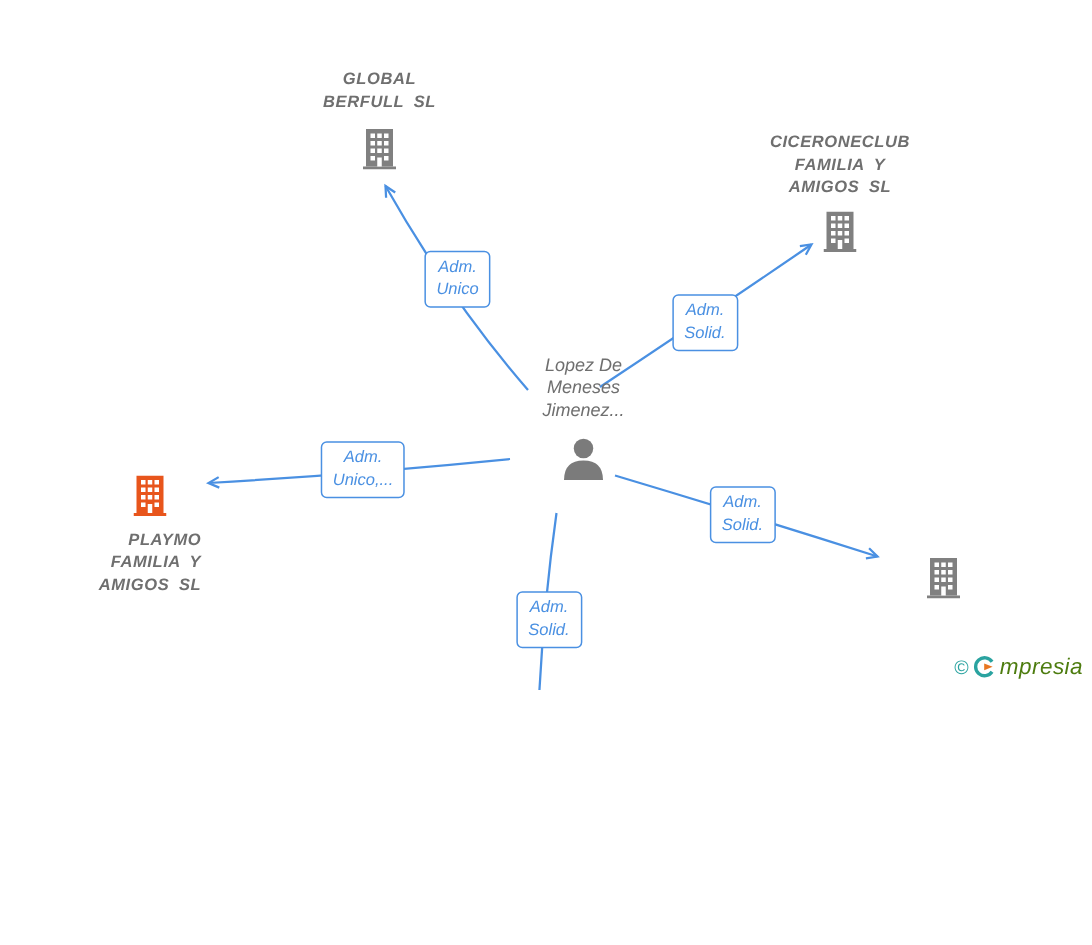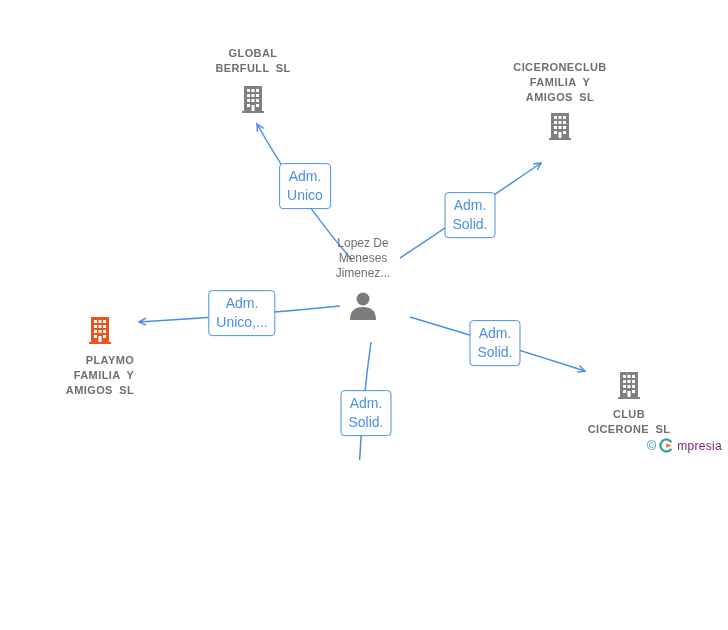--- a/index.html
+++ b/index.html
@@ -3,20 +3,21 @@
 <meta charset="utf-8">
 <style>
   html, body { margin: 0; padding: 0; background: #ffffff; }
   .canvas {
     position: relative;
     width: 728px;
     height: 460px;
     background: #ffffff;
     font-family: "Liberation Sans", "DejaVu Sans", sans-serif;
     overflow: hidden;
+    font-style: italic;
   }
   .edges {
     position: absolute;
     left: 0; top: 0;
     width: 728px; height: 630px;
     z-index: 1;
   }
   .edge {
     fill: none;
     stroke: #4a90e2;
@@ -53,38 +54,38 @@
   .picon { color: #7b7b7b; line-height: 0; }
   .gap-top { margin-top: 10px; }
   .elabel {
     position: absolute;
     transform: translate(-50%, -50%);
     z-index: 3;
     background: #ffffff;
     border: 1px solid #4a90e2;
     border-radius: 4px;
     color: #4a90e2;
-    font-size: 14px;
+    font-size: 11px;
     line-height: 1.35;
     padding: 3px 7px;
     text-align: center;
     white-space: pre-line;
   }
   .watermark {
     position: absolute;
     right: 6px;
     bottom: 7px;
     z-index: 4;
     display: flex;
     align-items: center;
     gap: 3px;
     cursor: pointer;
   }
   .wm-copy { color: #2aa3a0; font-size: 13px; }
-  .wm-brand { color: #701a75; font-size: 12px; letter-spacing: 0.3px; }
+  .wm-brand { color: #4d7c0f; font-size: 15px; letter-spacing: 0.3px; }
 </style>
 </head>
 <body>
 
 <div class="canvas">
 
   <svg class="edges" viewBox="0 0 728 630">
     <defs>
       <marker id="arrow" markerWidth="10" markerHeight="10" refX="8" refY="4.5" orient="auto" markerUnits="userSpaceOnUse">
         <path d="M1,1 L8,4.5 L1,8" fill="none" stroke="#4a90e2" stroke-width="1.5"></path>
@@ -115,21 +116,21 @@
             <rect x="9.5" y="13" width="3" height="3"></rect>
             <rect x="14" y="13" width="3" height="3"></rect>
           <rect x="5" y="18" width="3" height="3"></rect>
             <rect x="14" y="18" width="3" height="3"></rect>
           <rect x="9.5" y="19" width="3" height="6"></rect>
         </g>
       </svg>
     </span>
   </div>
 
-  <div class="node" style="left:495px; top:60px; width:130px;justify-content:flex-end;">
+  <div class="node" style="left:495px; top:88px; width:130px;justify-content:flex-end;">
     <div class="cname">CICERONECLUB
 FAMILIA Y
 AMIGOS SL</div>
     <span class="bicon" style="margin-top:8px;">
       <svg width="22" height="27" viewBox="0 0 22 27">
         <rect x="2" y="0" width="18" height="25" fill="currentColor"></rect>
         <rect x="0" y="25" width="22" height="2" fill="currentColor"></rect>
         <g fill="#ffffff">
           <rect x="5" y="3" width="3" height="3"></rect>
             <rect x="9.5" y="3" width="3" height="3"></rect>
@@ -141,21 +142,21 @@
             <rect x="9.5" y="13" width="3" height="3"></rect>
             <rect x="14" y="13" width="3" height="3"></rect>
           <rect x="5" y="18" width="3" height="3"></rect>
             <rect x="14" y="18" width="3" height="3"></rect>
           <rect x="9.5" y="19" width="3" height="6"></rect>
         </g>
       </svg>
     </span>
   </div>
 
-  <div class="node" style="left:313px; top:236px; width:100px;">
+  <div class="node" style="left:339px; top:236px; width:100px;">
     <div class="pname">Lopez De
 Meneses
 Jimenez...</div>
     <span class="picon" style="margin-top:8px;">
       <svg width="34" height="34" viewBox="0 0 34 34">
         <circle cx="17" cy="10" r="6.5" fill="currentColor"></circle>
         <path d="M4 31 q0 -13 13 -13 q13 0 13 13 z" fill="currentColor"></path>
       </svg>
     </span>
   </div>
@@ -200,22 +201,20 @@
             <rect x="14" y="8" width="3" height="3"></rect>
           <rect x="5" y="13" width="3" height="3"></rect>
             <rect x="9.5" y="13" width="3" height="3"></rect>
             <rect x="14" y="13" width="3" height="3"></rect>
           <rect x="5" y="18" width="3" height="3"></rect>
             <rect x="14" y="18" width="3" height="3"></rect>
           <rect x="9.5" y="19" width="3" height="6"></rect>
         </g>
       </svg>
     </span>
-    <div class="cname" style="margin-top:8px;">CLUB
-CICERONE SL</div>
   </div>
 
   <div class="node" style="left:300px; top:512px; width:120px;">
     <span class="bicon">
       <svg width="22" height="27" viewBox="0 0 22 27">
         <rect x="2" y="0" width="18" height="25" fill="currentColor"></rect>
         <rect x="0" y="25" width="22" height="2" fill="currentColor"></rect>
         <g fill="#ffffff">
           <rect x="5" y="3" width="3" height="3"></rect>
             <rect x="9.5" y="3" width="3" height="3"></rect>

